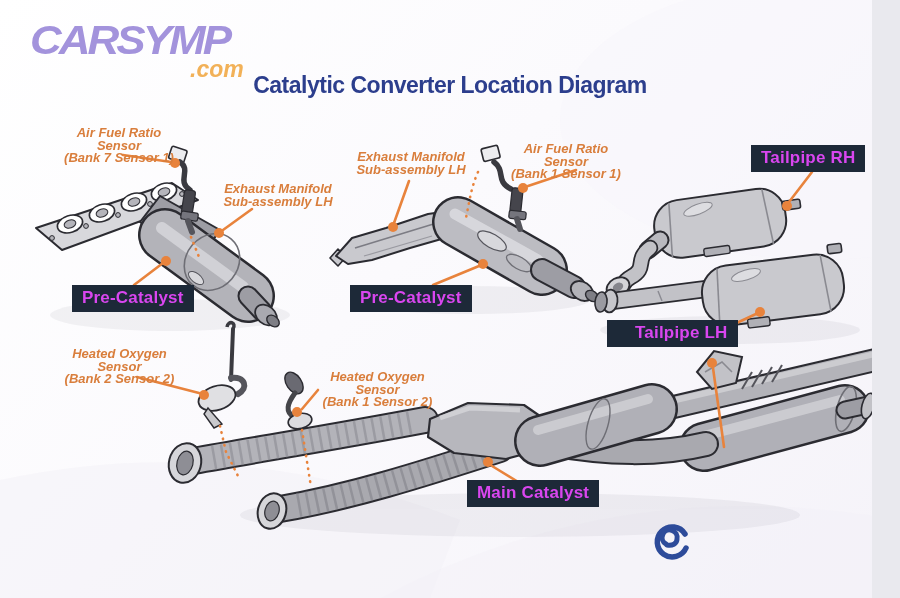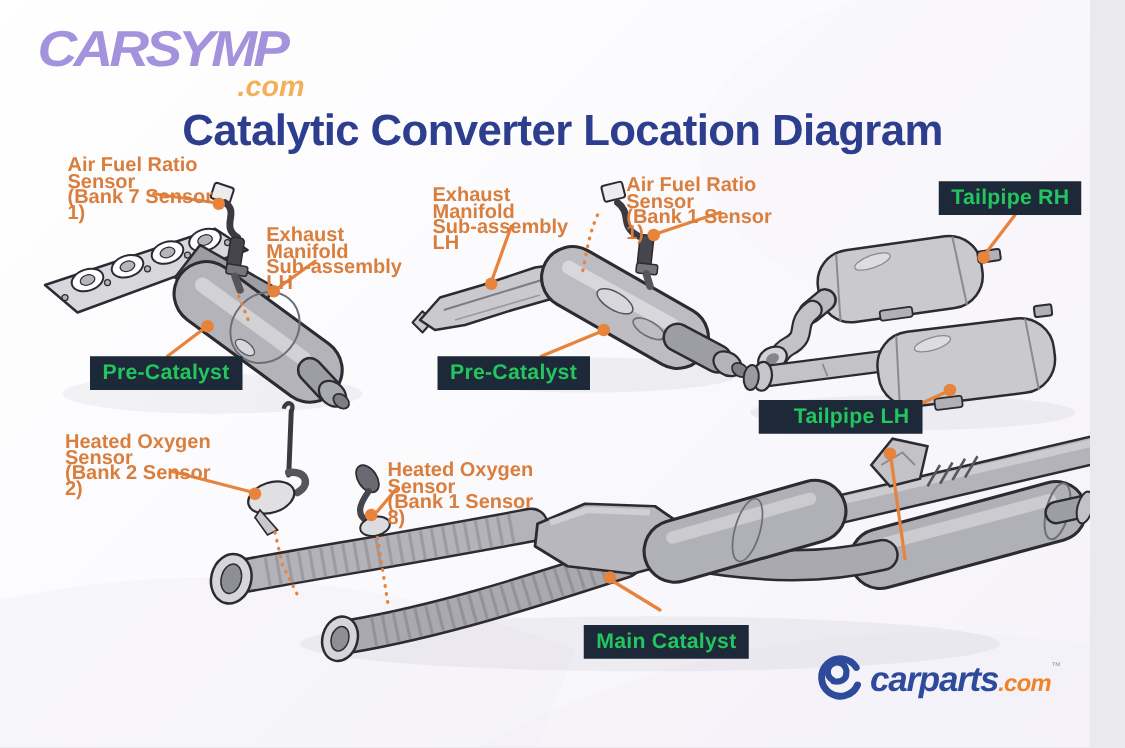--- a/index.html
+++ b/index.html
@@ -16,48 +16,48 @@
     font-style:italic;font-weight:900;font-size:44px;line-height:44px;
     color:#a393dc;letter-spacing:-3px;transform:scaleY(.92);display:block;
     text-shadow:0 1px 0 #ffffff;
   }
   .brand .tld{
     position:absolute;left:160px;top:38px;font-style:italic;font-weight:700;
     font-size:23px;color:#f2b158;letter-spacing:0;
   }
 
   .title{
-    position:absolute;left:0;top:85px;width:900px;text-align:center;
-    font-size:35px;font-weight:700;color:#2c3e8d;letter-spacing:-.5px;margin:0;
+    position:absolute;left:0;top:72px;width:900px;text-align:center;
+    font-size:23px;font-weight:700;color:#2c3e8d;letter-spacing:-.5px;margin:0;
   }
 
   
   .callout{
-    position:absolute;text-align:left;color:#d97e3c;font-size:16px;
-    font-weight:600;line-height:12.5px;letter-spacing:0;
+    position:absolute;text-align:center;color:#d97e3c;font-size:13px;
+    font-weight:600;line-height:12.5px;letter-spacing:0;font-style:italic;
   }
   .c1{left:54px; top:127px;width:130px;}
   .c2{left:213px;top:183px;width:130px;}
   .c3{left:346px;top:151px;width:130px;}
   .c4{left:501px;top:143px;width:130px;}
   .c5{left:52px; top:348px;width:135px;}
   .c6{left:310px;top:371px;width:135px;}
 
   
   .box{
-    position:absolute;background:#1d2938;color:#22c55e;font-size:17px;
+    position:absolute;background:#1d2938;color:#d946ef;font-size:17px;
     font-weight:600;line-height:21px;padding:2px 10px 4px;white-space:nowrap;
     letter-spacing:.2px;
   }
   .b1{left:72px; top:285px;}
   .b2{left:350px;top:285px;}
   .b3{left:751px;top:145px;}
   .b4{left:607px;top:320px;padding-left:28px;}
   .b5{left:588px;top:448px;}
-  .b6{left:467px;top:500px;}
+  .b6{left:467px;top:480px;}
 
   
   .footer-logo{position:absolute;left:652px;top:522px;width:230px;height:44px;}
   .footer-logo .txt{
     position:absolute;left:44px;top:6px;font-style:italic;font-weight:900;
     font-size:28px;color:#2d4b9a;letter-spacing:-1px;
   }
   .footer-logo .tld2{font-style:italic;font-weight:800;font-size:19px;color:#f08326;letter-spacing:-.5px;}
   .footer-logo .tm{font-size:8px;color:#9aa0ad;font-style:normal;font-weight:400;vertical-align:top;}
 </style>
@@ -295,32 +295,29 @@
   <div class="callout c4">
     <span>Air Fuel Ratio Sensor</span><br>
     <span>(Bank 1 Sensor 1)</span>
   </div>
   <div class="callout c5">
     <span>Heated Oxygen Sensor</span><br>
     <span>(Bank 2 Sensor 2)</span>
   </div>
   <div class="callout c6">
     <span>Heated Oxygen Sensor</span><br>
-    <span>(Bank 1 Sensor 8)</span>
+    <span>(Bank 1 Sensor 2)</span>
   </div>
 
   <div class="box b1">Pre-Catalyst</div>
   <div class="box b2">Pre-Catalyst</div>
   <div class="box b3">Tailpipe RH</div>
   <div class="box b4">Tailpipe LH</div>
   <div class="box b6">Main Catalyst</div>
 
   <div class="footer-logo">
     <svg width="40" height="40" viewBox="0 0 40 40">
       <path d="M33,12 A15,15 0 1 0 34,26" fill="none" stroke="#2d4b9a" stroke-width="5.5" stroke-linecap="round"></path>
       <path d="M14,22 A7.5,7.5 0 1 1 25,17 C25,22 20,24 15,23" fill="none" stroke="#2d4b9a" stroke-width="5" stroke-linecap="round"></path>
     </svg>
-    <div class="txt">
-      <span>carparts</span><span class="tld2">.com</span><span class="tm">™</span>
-    </div>
   </div>
 
 </div>
 
 </body></html>

